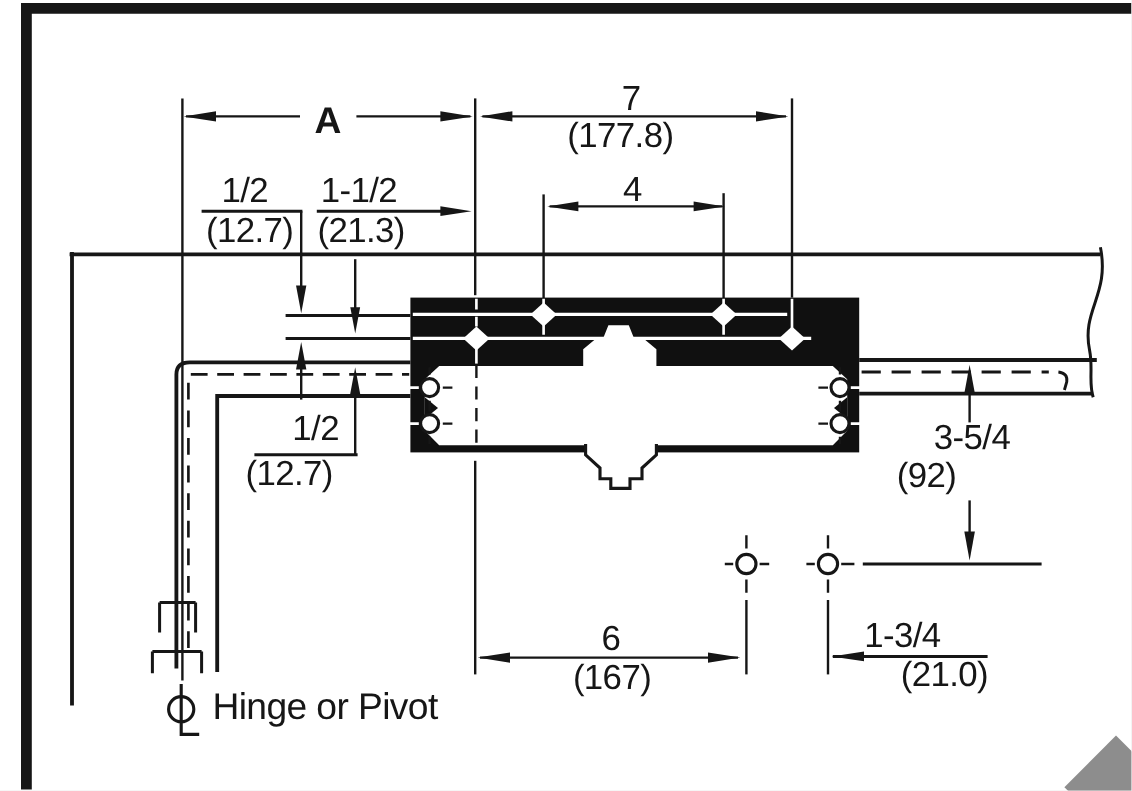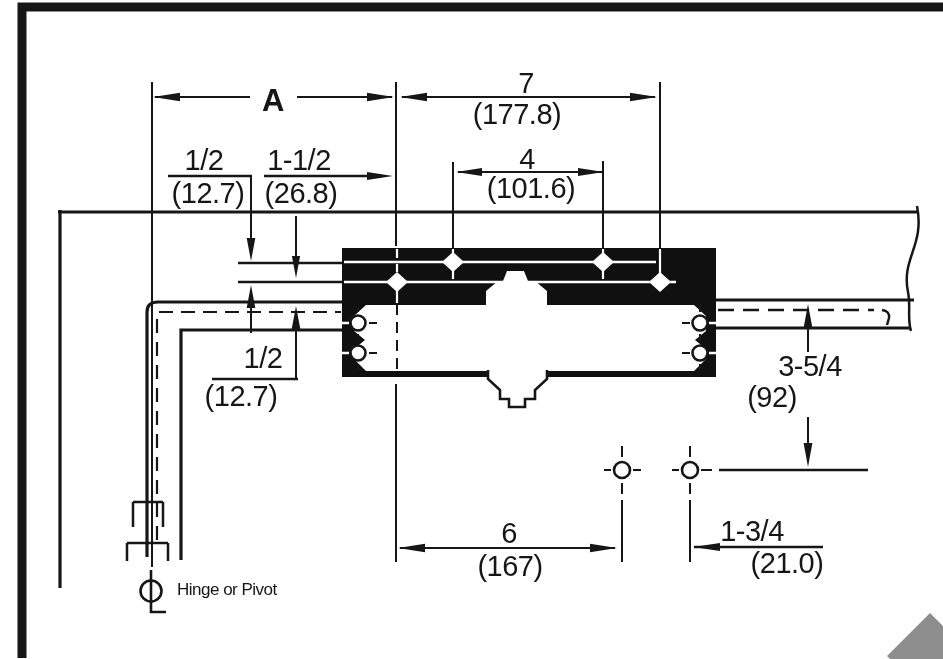--- a/index.html
+++ b/index.html
@@ -14,21 +14,21 @@
     position:absolute;
     transform:translate(-50%,-50%);
     white-space:nowrap;
     font-size:29px;
     line-height:1;
     letter-spacing:-0.5px;
     color:var(--line,#161616);
     user-select:none;
   }
   .t.bold{font-weight:bold;font-size:31px;}
-  .t.note{font-size:17px;transform:translate(0,-50%);}
+  .t.note{font-size:31px;transform:translate(0,-50%);}
 </style>
 </head>
 <body>
 
 <div class="stage">
 
   <svg width="943" height="659" viewBox="0 0 943 659">
 
     <g>
       <path d="M22,658 L22,7 L943,7" fill="none" stroke="var(--line)" stroke-width="9"></path>
@@ -155,25 +155,24 @@
       <path d="M151,570 V612 H166"></path>
     </g>
 
     <polygon points="930,613 973,656 930,699 887,656" fill="var(--corner_shadow)"></polygon>
   </svg>
 
   <div class="t bold" style="left:273px;top:100px">A</div>
   <div class="t" style="left:526px;top:83px">7</div>
   <div class="t" style="left:517px;top:114px">(177.8)</div>
   <div class="t" style="left:527px;top:159px">4</div>
-  <div class="t" style="left:531px;top:188px">(101.6)</div>
   <div class="t" style="left:204px;top:160px">1/2</div>
   <div class="t" style="left:208px;top:193px">(12.7)</div>
   <div class="t" style="left:299px;top:160px">1-1/2</div>
-  <div class="t" style="left:301px;top:193px">(26.8)</div>
+  <div class="t" style="left:301px;top:193px">(21.3)</div>
   <div class="t" style="left:263px;top:358px">1/2</div>
   <div class="t" style="left:241px;top:396px">(12.7)</div>
   <div class="t" style="left:810px;top:366px">3-5/4</div>
   <div class="t" style="left:772px;top:397px">(92)</div>
   <div class="t" style="left:509px;top:533px">6</div>
   <div class="t" style="left:510px;top:566px">(167)</div>
   <div class="t" style="left:752px;top:531px">1-3/4</div>
   <div class="t" style="left:787px;top:563px">(21.0)</div>
   <div class="t note" style="left:177px;top:589px">Hinge or Pivot</div>
 </div>

